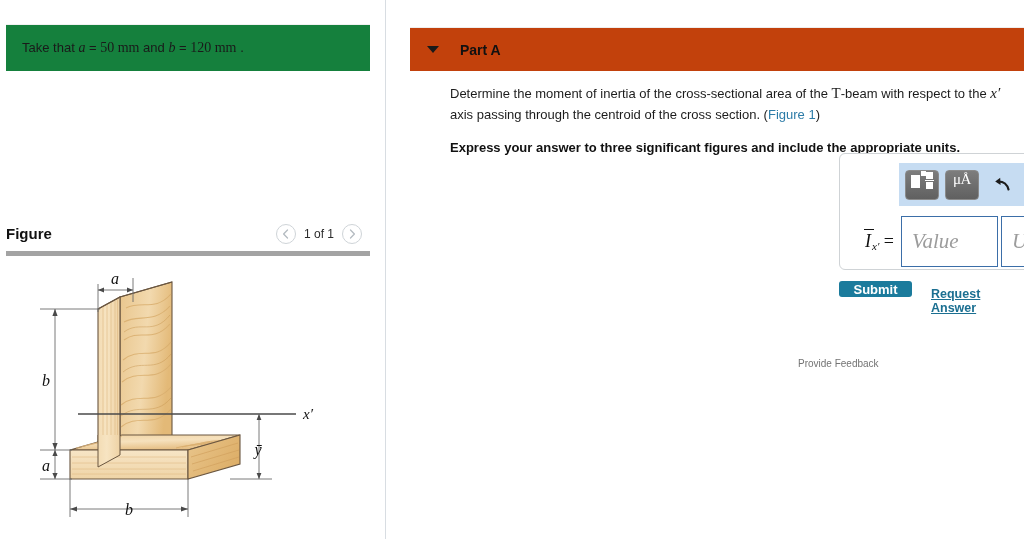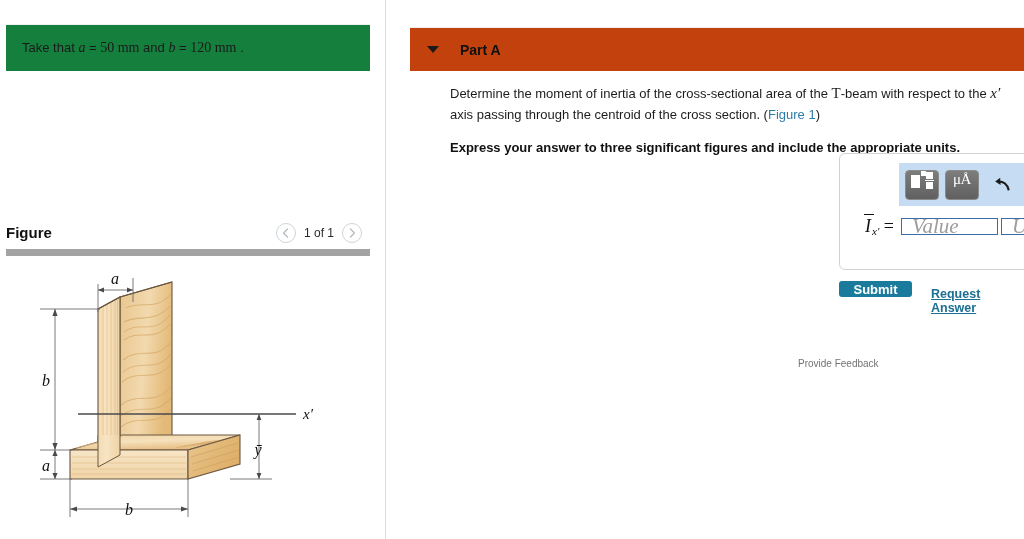--- a/index.html
+++ b/index.html
@@ -26,21 +26,21 @@
     padding: 14px 14px 14px 16px;
     font-size: 13px; color: #1a1a1a; line-height: 1.3;
     border-top: 1px solid #f1f1f1;
   }
   .hint-box .mathvar { font-family: "Liberation Serif", serif; font-style: italic; font-size: 14px; }
   .hint-box .mathnum { font-family: "Liberation Serif", serif; font-size: 14px; }
 
   .figure-header {
     position: absolute; left: 6px; top: 216px;
     width: 364px; height: 40px;
-    border-bottom: 7px solid #a3a3a3;
+    border-bottom: 5px solid #a3a3a3;
     display: flex; align-items: center;
   }
   .figure-title {
     font-size: 15px; font-weight: bold; color: #111;
   }
   .figure-nav {
     position: absolute; right: 8px; top: 50%;
     transform: translateY(-50%);
     display: flex; align-items: center; gap: 8px;
   }
@@ -155,21 +155,21 @@
   }
   .ans-label .ivar { font-style: italic; position: relative; }
   .ans-label .ivar::before {
     content: ""; position: absolute; left: -1px; top: -2px;
     width: 10px; height: 1.4px; background: #111;
   }
   .ans-label .sub {
     font-size: 11px; font-style: italic; vertical-align: -3px; padding-left:1px;
   }
   .ans-field {
-    height: 17px; border: 1px solid #3b6ea8; background: #fff;
+    height: 51px; border: 1px solid #3b6ea8; background: #fff;
     font-family: "Liberation Serif", serif;
     font-style: italic; font-size: 21px; color: #9c9c9c;
     padding: 0 10px; outline: none;
   }
   .ans-field.value { width: 97px; margin-right: 3px; }
   .ans-field.units { width: 99px; }
   .ans-field::placeholder { color: #9c9c9c; opacity: 1; }
 
   
   .submit-btn {

